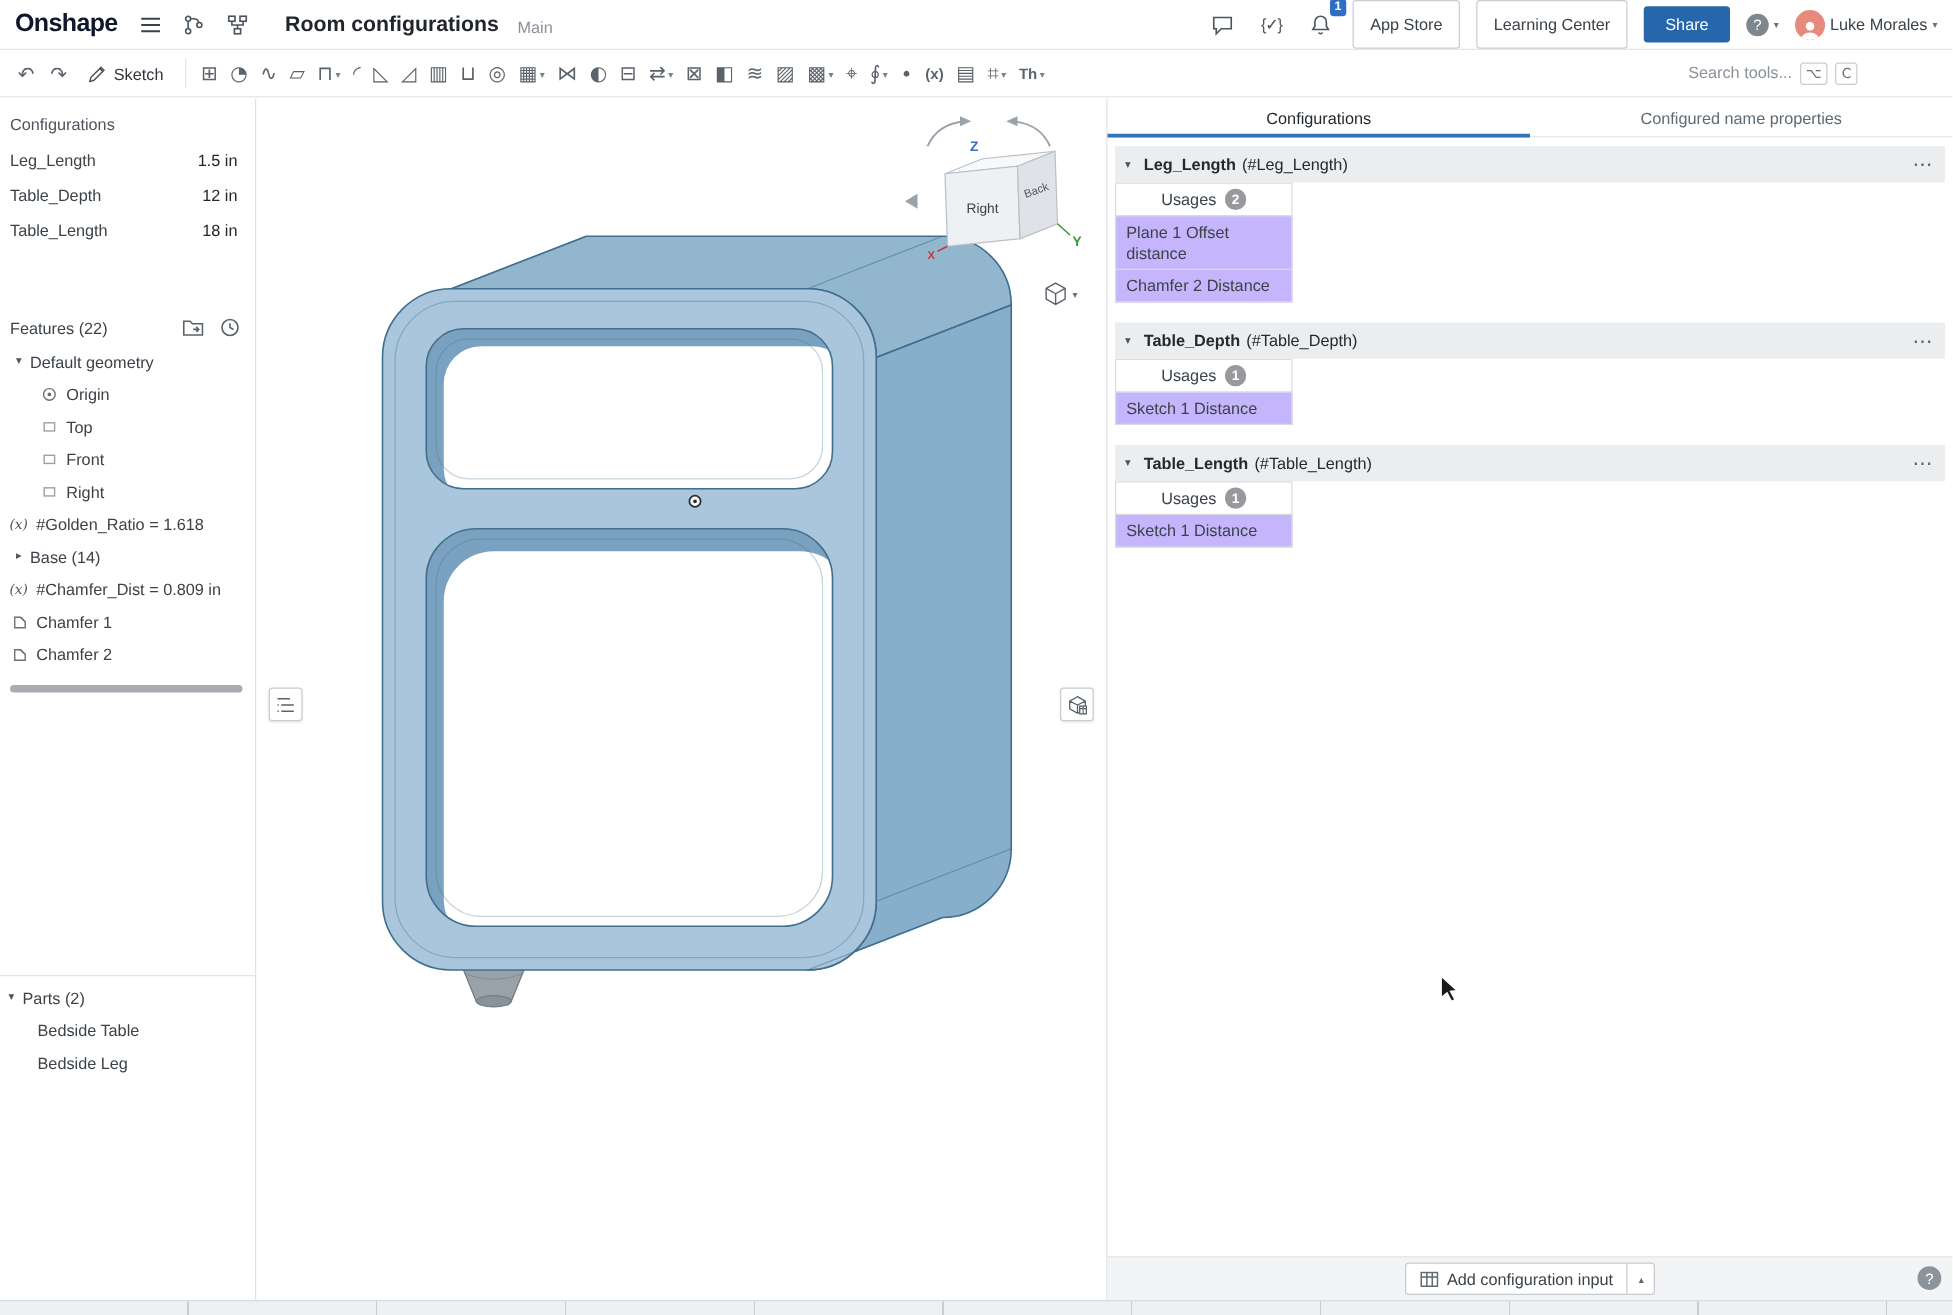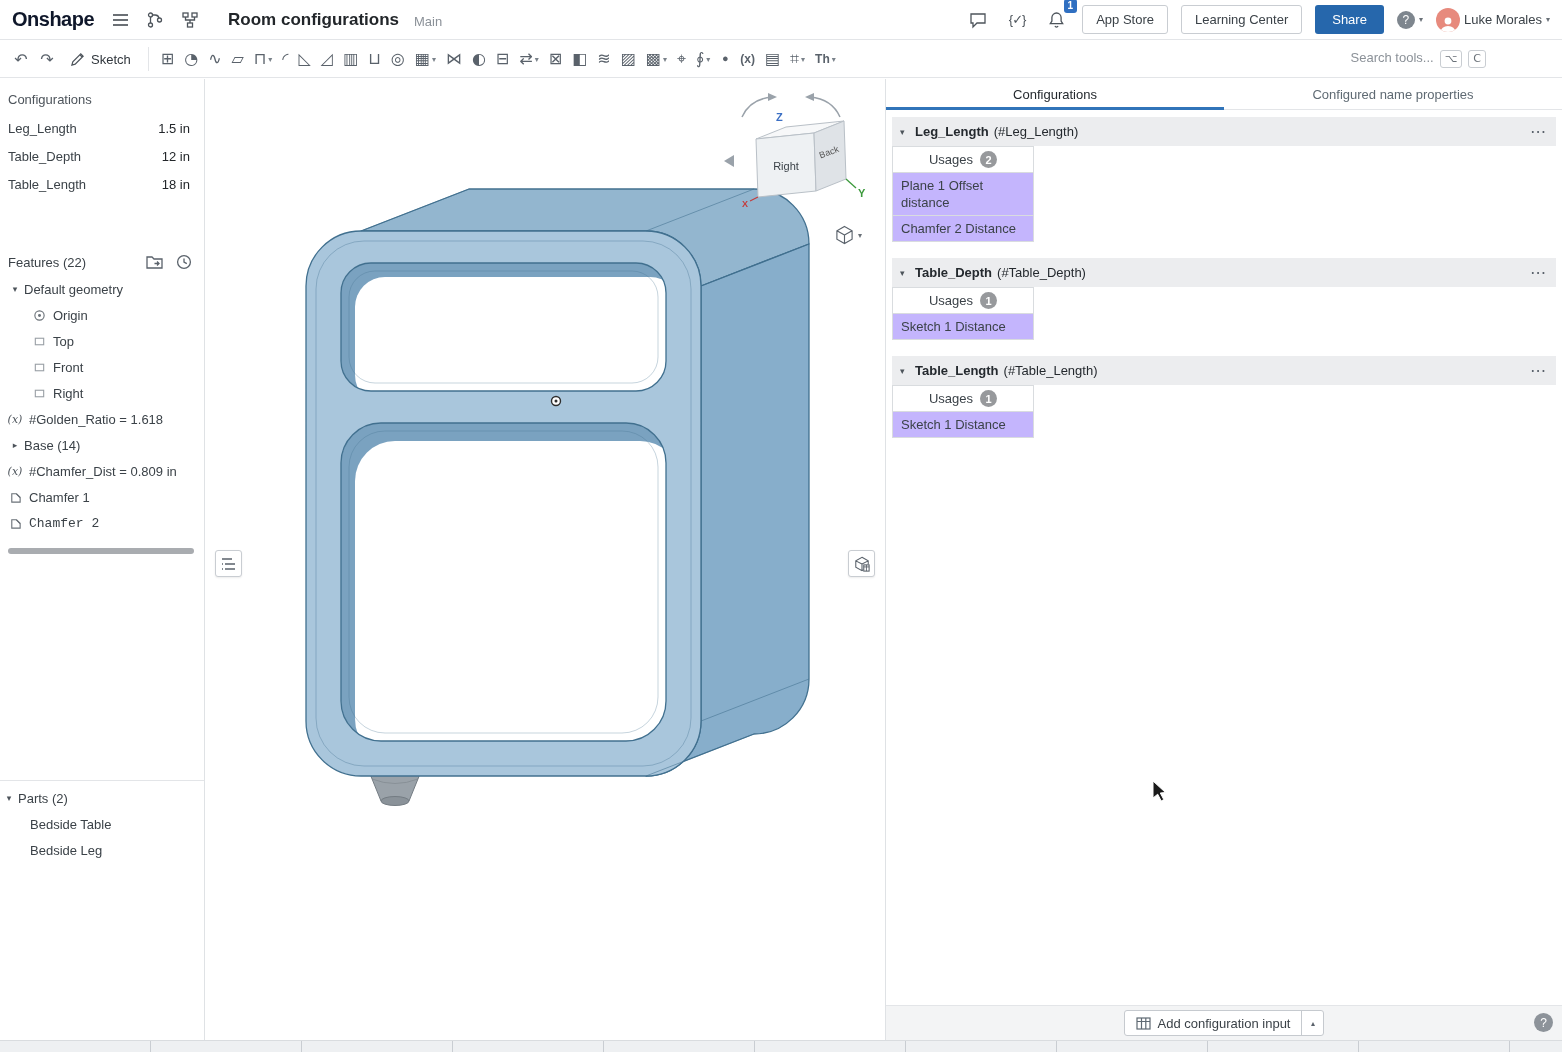--- a/index.html
+++ b/index.html
@@ -15,21 +15,21 @@
     border-bottom:1px solid #e3e5e8; display:flex; align-items:center; padding:0 12px; gap:9px; z-index:10; }
   .logo { font-size:20px; font-weight:700; color:#0f172a; letter-spacing:-.5px; margin-right:4px; }
   .icon-btn { width:26px; height:26px; display:flex; align-items:center; justify-content:center; color:#4d545b; cursor:pointer; }
   .doc-title { font-size:17px; font-weight:700; color:#22262a; margin-left:16px; }
   .doc-workspace { font-size:13px; color:#8b9198; margin-left:6px; margin-top:3px; }
   .header-right { margin-left:auto; display:flex; align-items:center; gap:13px; }
   .code-check { font-size:13px; color:#4d545b; letter-spacing:-1px; }
   .bell-wrap { position:relative; }
   .badge { position:absolute; top:-8px; right:-8px; background:#2f6fc1; color:#fff; font-size:10px;
     line-height:14px; padding:0 4px; border-radius:3px; font-weight:700; }
-  .hdr-btn { height:29px; padding:0 13px; border:1px solid #c9cdd2; border-radius:3px; background:#fff;
+  .hdr-btn { height:39px; padding:0 13px; border:1px solid #c9cdd2; border-radius:3px; background:#fff;
     font-size:13px; color:#3b4248; display:flex; align-items:center; cursor:pointer; }
   .share-btn { height:29px; padding:0 17px; border:none; border-radius:3px; background:#2667ac; color:#fff;
     font-size:13px; display:flex; align-items:center; cursor:pointer; }
   .help-circle { width:18px; height:18px; border-radius:50%; background:#7e868e; color:#fff; font-size:12px;
     display:flex; align-items:center; justify-content:center; }
   .caret { font-size:8px; color:#6a7178; }
   .avatar { width:24px; height:24px; border-radius:50%; background:#e78a7d; display:flex; align-items:flex-end; justify-content:center; overflow:hidden; }
   .user-name { font-size:13px; color:#3b4248; }
   .menu-cluster { display:flex; align-items:center; gap:4px; cursor:pointer; }
 
@@ -381,21 +381,21 @@
       </div>
       <div class="tree-item" style="padding-left: 6px;">
         <span class="tree-ic">
           <svg width="13" height="13" viewBox="0 0 14 14">
             <path d="M3 3 H8 L12 7 V12 H3 Z" fill="none" stroke="#6a7178" stroke-width="1.2"></path>
             <path d="M8 3 L12 7" stroke="#6a7178" stroke-width="1.2"></path>
           </svg>
         </span>
         <span>Chamfer 1</span>
       </div>
-      <div class="tree-item" style="padding-left: 6px; font-family: Liberation Mono, monospace;">
+      <div class="tree-item" style="padding-left: 6px;">
         <span class="tree-ic">
           <svg width="13" height="13" viewBox="0 0 14 14">
             <path d="M3 3 H8 L12 7 V12 H3 Z" fill="none" stroke="#6a7178" stroke-width="1.2"></path>
             <path d="M8 3 L12 7" stroke="#6a7178" stroke-width="1.2"></path>
           </svg>
         </span>
         <span>Chamfer 2</span>
       </div>
     </div>
   <div class="h-scrollbar"></div>

